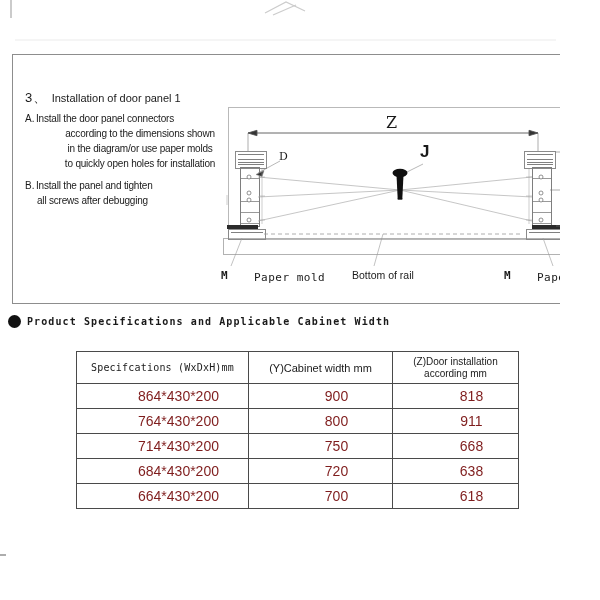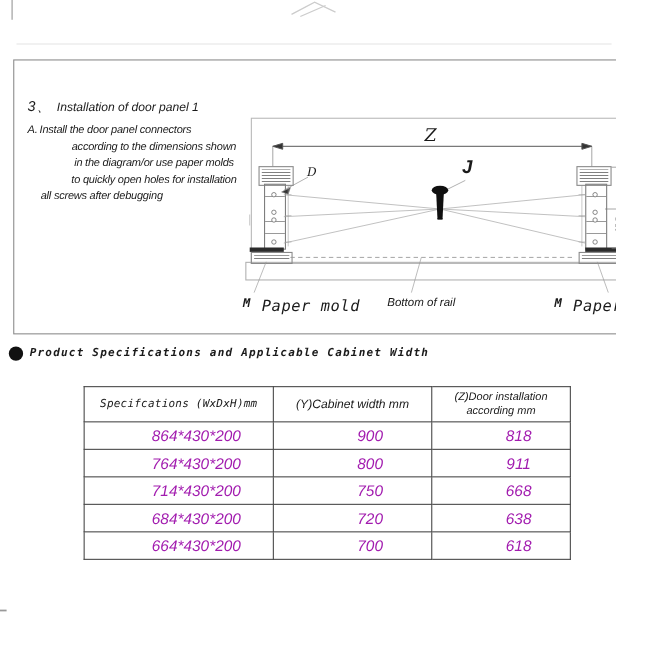--- a/index.html
+++ b/index.html
@@ -1,17 +1,17 @@
 <!DOCTYPE html>
 <html><head>
 <meta charset="utf-8">
 <style>
   html,body{margin:0;padding:0;background:#fff;}
   .page{position:relative;width:560px;height:600px;background:#ffffff;overflow:hidden;
-        font-family:"Liberation Sans",sans-serif;color:#1a1a1a;font-style:italic;}
+        font-family:"Liberation Sans",sans-serif;color:#1a1a1a;}
   .abs{position:absolute;}
   svg.overlay{position:absolute;left:0;top:0;z-index:2;pointer-events:none;}
 
   
   .install-box{left:12px;top:54px;width:576px;height:248px;border:1px solid #8d8d8d;z-index:1;}
 
   
   .instr{left:25px;top:89px;width:210px;z-index:3;line-height:15px;}
   .instr .titlerow{white-space:nowrap;margin-bottom:3px;}
   .instr .num{font-size:13px;letter-spacing:1px;}
@@ -44,38 +44,38 @@
   
   .dlabel{z-index:3;white-space:nowrap;}
   .z-label{left:386px;top:113px;font-family:"DejaVu Serif",serif;font-size:16px;}
   .j-label{left:420px;top:142px;font-weight:bold;font-size:17px;}
   .d-label{left:279px;top:150px;font-family:"DejaVu Serif",serif;font-size:11px;}
   .dimv{font-size:7px;color:#222;transform:rotate(-90deg);transform-origin:center;}
   .dim-118{left:570px;top:184px;}
   .dim-655{left:556px;top:201px;}
   .dim-36{left:572px;top:226px;}
   .mtag{font-family:"DejaVu Sans Mono",monospace;font-weight:bold;font-size:11px;}
-  .mtext{font-family:"DejaVu Sans Mono",monospace;font-size:14px;letter-spacing:0.5px;}
+  .mtext{font-family:"DejaVu Sans Mono",monospace;font-size:11px;letter-spacing:0.5px;margin-left:16px;}
   .m-left{left:221px;top:269px;}
   .pm-left{left:238px;top:271px;}
   .rail-label{left:352px;top:269px;font-size:10.5px;}
   .m-right{left:504px;top:269px;}
   .pm-right{left:521px;top:271px;}
 
   
   .spec-heading{left:8px;top:315px;z-index:3;display:flex;align-items:center;}
   .bullet{width:13px;height:13px;border-radius:50%;background:#111;margin-right:6px;}
   .spec-heading .txt{font-family:"DejaVu Sans Mono",monospace;font-weight:bold;
                      font-size:10px;letter-spacing:1.1px;white-space:nowrap;}
 
   
   .spec-table{position:absolute;left:76px;top:351px;z-index:3;border-collapse:collapse;table-layout:fixed;}
   .spec-table th,.spec-table td{border:1px solid #4a4a4a;text-align:center;vertical-align:middle;padding:0;}
   .spec-table th{font-weight:normal;height:31px;}
-  .spec-table td{height:24px;font-size:14px;color:#a21caf;padding-left:32px;}
+  .spec-table td{height:24px;font-size:14px;color:#7f1d1d;padding-left:32px;}
   .spec-table .h1{font-family:"DejaVu Sans Mono",monospace;font-size:10px;letter-spacing:0.2px;}
   .spec-table .h2{font-size:11px;}
   .spec-table .h3{font-size:10px;line-height:1.2;}
 </style>
 </head>
 <body>
 
 <div class="page">
 
   <div class="abs install-box"></div>
@@ -84,20 +84,23 @@
     <div class="titlerow">
       <span class="num">3、</span>
       <span class="title">Installation of door panel 1</span>
     </div>
     <div class="step">
       <span class="lbl">A.</span><span class="stepline">Install the door panel connectors</span>
     </div>
     <div class="stepline ind2">according to the dimensions shown</div>
     <div class="stepline ind2">in the diagram/or use paper molds</div>
     <div class="stepline ind2">to quickly open holes for installation</div>
+    <div class="step" style="margin-top:5px;">
+      <span class="lbl">B.</span><span class="stepline">Install the panel and tighten</span>
+    </div>
     <div class="stepline ind1">all screws after debugging</div>
   </div>
 
   <div class="abs inner-frame"></div>
   <div class="abs rail-box"></div>
 
   <div class="abs card card-left">
       <div class="microtext"></div>
     </div>
   <div class="abs card card-right">

